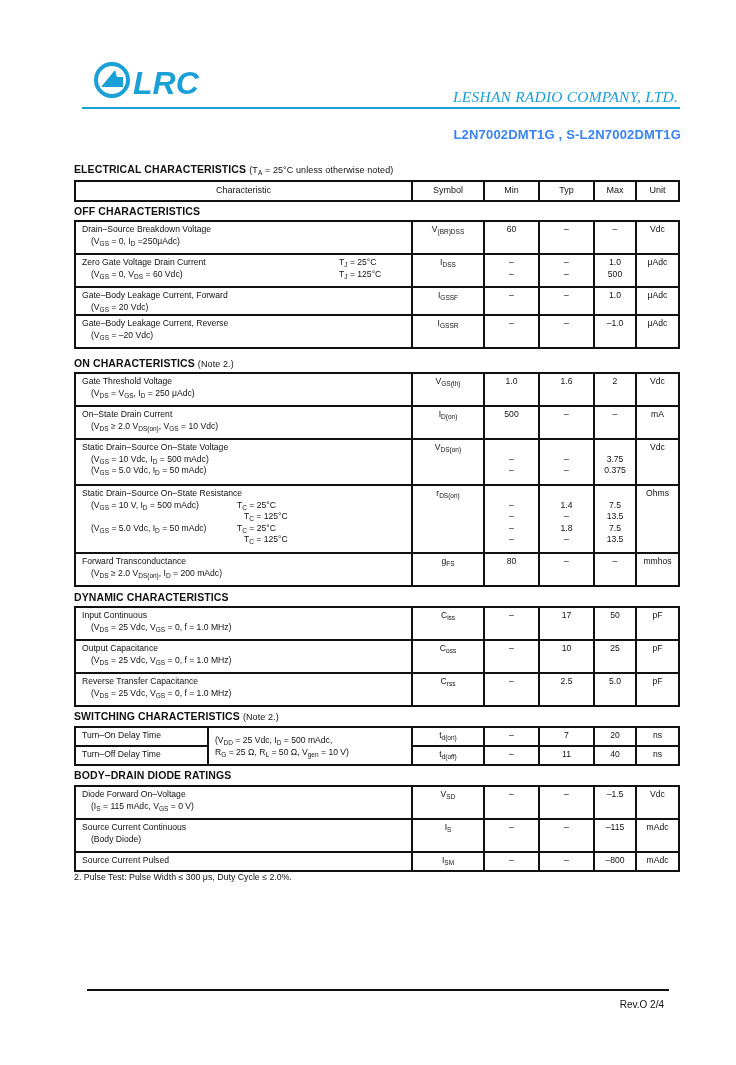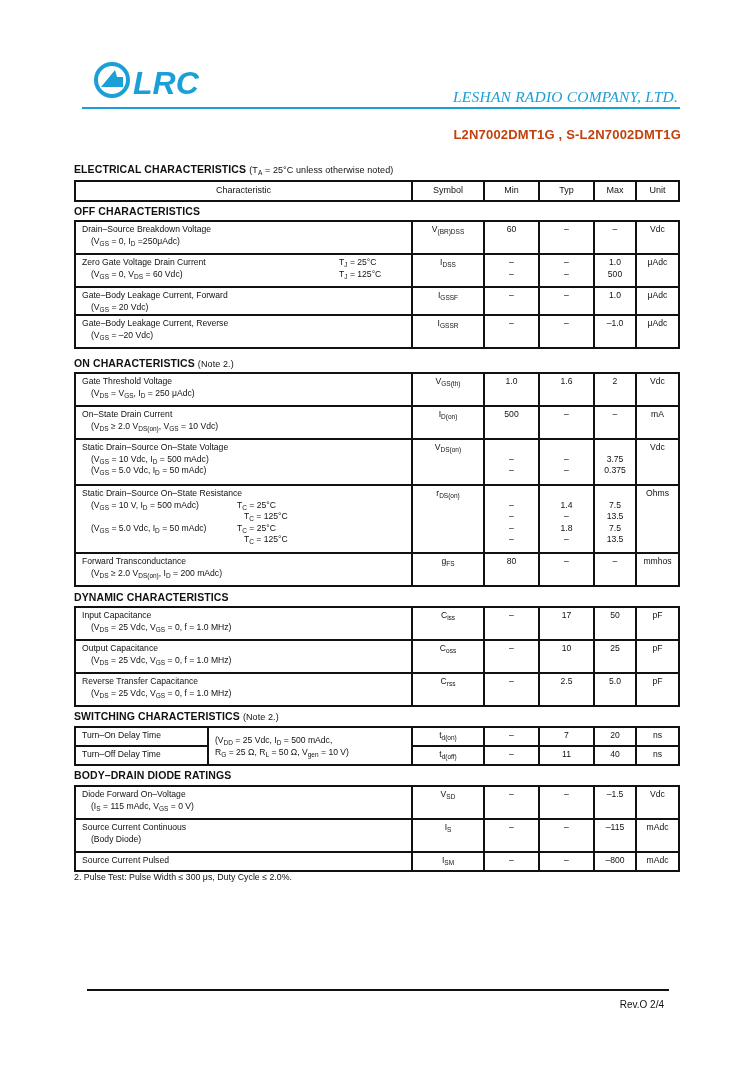--- a/index.html
+++ b/index.html
@@ -1,20 +1,20 @@
 <!DOCTYPE html>
 <html><head>
 <meta charset="utf-8">
 <style>
   html, body { margin: 0; padding: 0; background: #ffffff; }
   body { width: 736px; height: 1065px; position: relative; overflow: hidden; font-family: "Liberation Sans", sans-serif; color: #111; }
   .logo { position: absolute; left: 93px; top: 60px; width: 125px; height: 40px; }
   .company { position: absolute; right: 58px; top: 88px; font-family: "Liberation Serif", serif; font-style: italic; font-size: 15.5px; color: #1a9fd6; letter-spacing: 0.2px; }
   .hr-blue { position: absolute; left: 82px; right: 56px; top: 107px; height: 2px; background: #1a9fd6; }
-  .part { position: absolute; right: 55px; top: 127px; font-size: 13px; font-weight: bold; color: #c2410c; letter-spacing: 0.2px; }
+  .part { position: absolute; right: 55px; top: 127px; font-size: 13px; font-weight: bold; color: #3b82f6; letter-spacing: 0.2px; }
   .section-title { position: absolute; left: 74px; font-size: 10.5px; font-weight: bold; letter-spacing: 0.1px; }
   .section-title .note { font-weight: normal; font-size: 9px; }
   table.dt { position: absolute; left: 74px; width: 604px; border-collapse: collapse; font-size: 8.6px; table-layout: fixed; }
   table.dt td { border: 2px solid #111; vertical-align: top; padding: 2px 4px 1px 6px; line-height: 11.5px; }
   table.dt td.c { text-align: center; padding-left: 2px; padding-right: 2px; }
   table.dt tr.hdr td { text-align: center; vertical-align: middle; padding: 3px 2px; font-size: 9px; margin-left: 44px; }
   .col-char { width: 337px; }
   .col-sym { width: 72px; }
   .col-min { width: 55px; }
   .col-typ { width: 55px; }
@@ -194,21 +194,21 @@
   <colgroup>
       <col class="col-char">
       <col class="col-sym">
       <col class="col-min">
       <col class="col-typ">
       <col class="col-max">
       <col class="col-unit">
     </colgroup>
   <tbody>
       <tr style="height:33px">
-    <td><span>Input Capacitance</span><span class="ind">(V<sub>DS</sub> = 25 Vdc, V<sub>GS</sub> = 0, f = 1.0 MHz)</span></td>
+    <td><span>Input Continuous</span><span class="ind">(V<sub>DS</sub> = 25 Vdc, V<sub>GS</sub> = 0, f = 1.0 MHz)</span></td>
     <td class="c">C<sub>iss</sub></td>
     <td class="c">–</td>
     <td class="c">17</td>
     <td class="c">50</td>
     <td class="c">pF</td>
   </tr>
   <tr style="height:33px">
     <td><span>Output Capacitance</span><span class="ind">(V<sub>DS</sub> = 25 Vdc, V<sub>GS</sub> = 0, f = 1.0 MHz)</span></td>
     <td class="c">C<sub>oss</sub></td>
     <td class="c">–</td>

